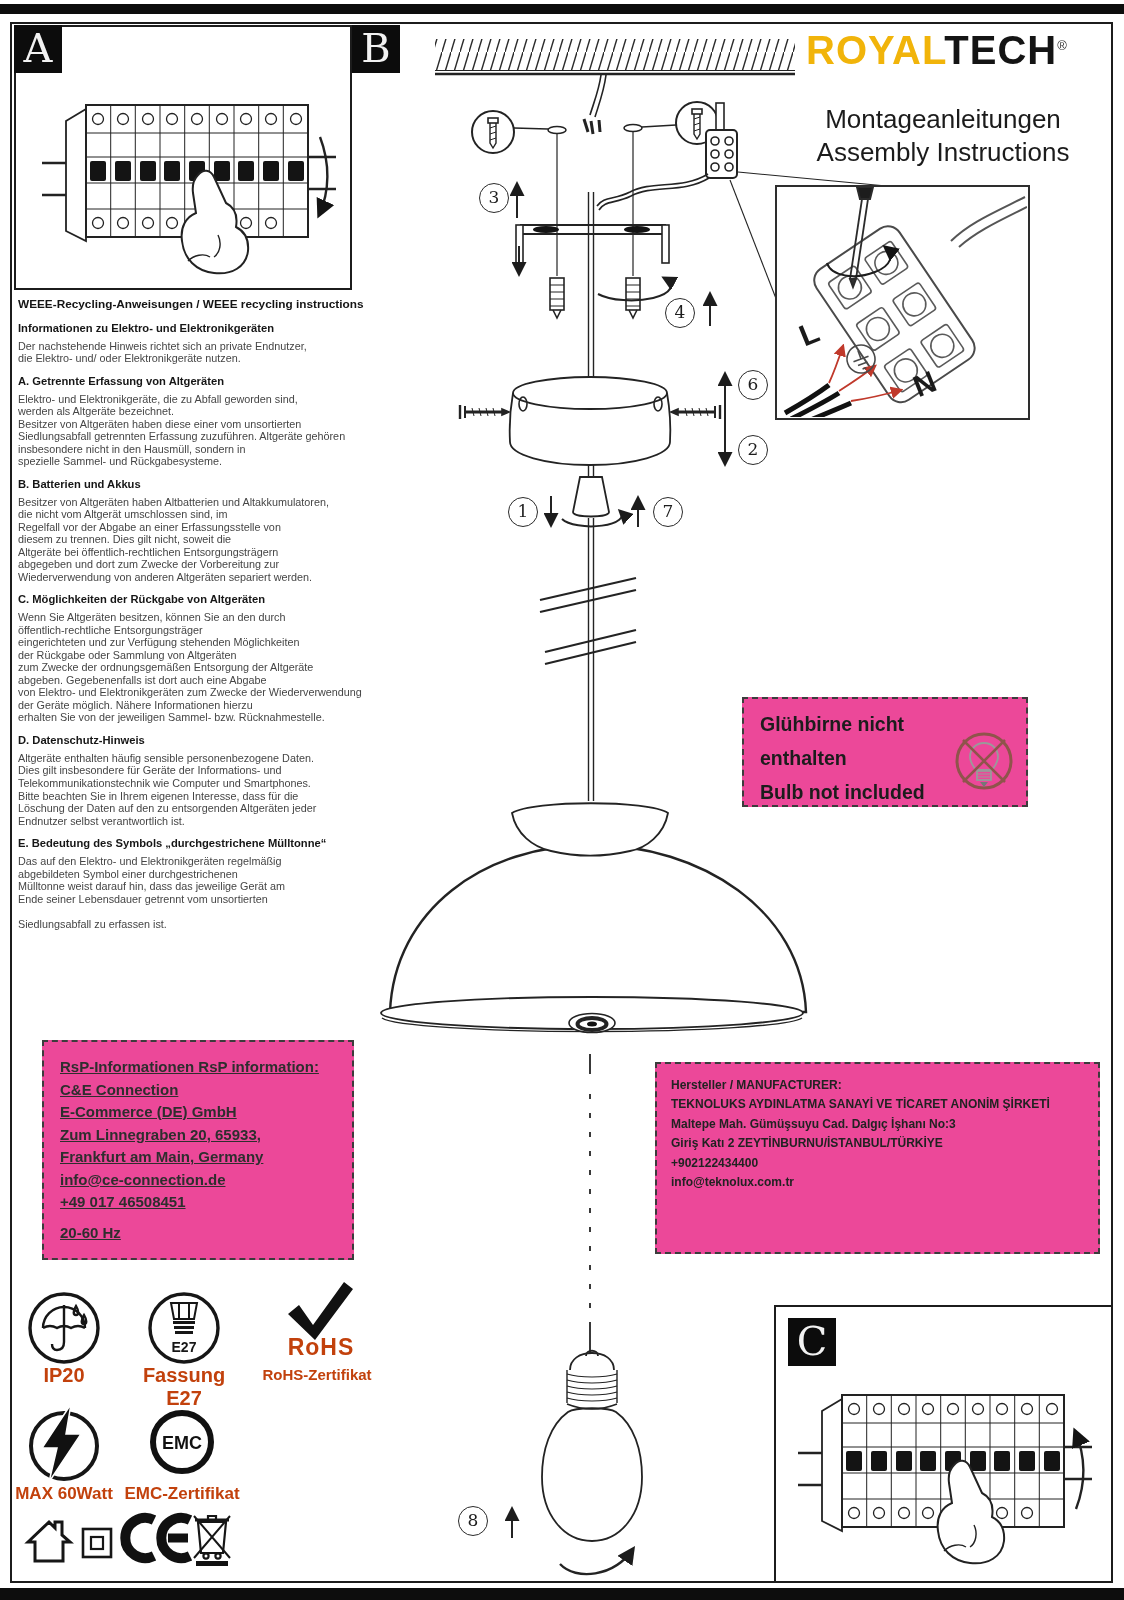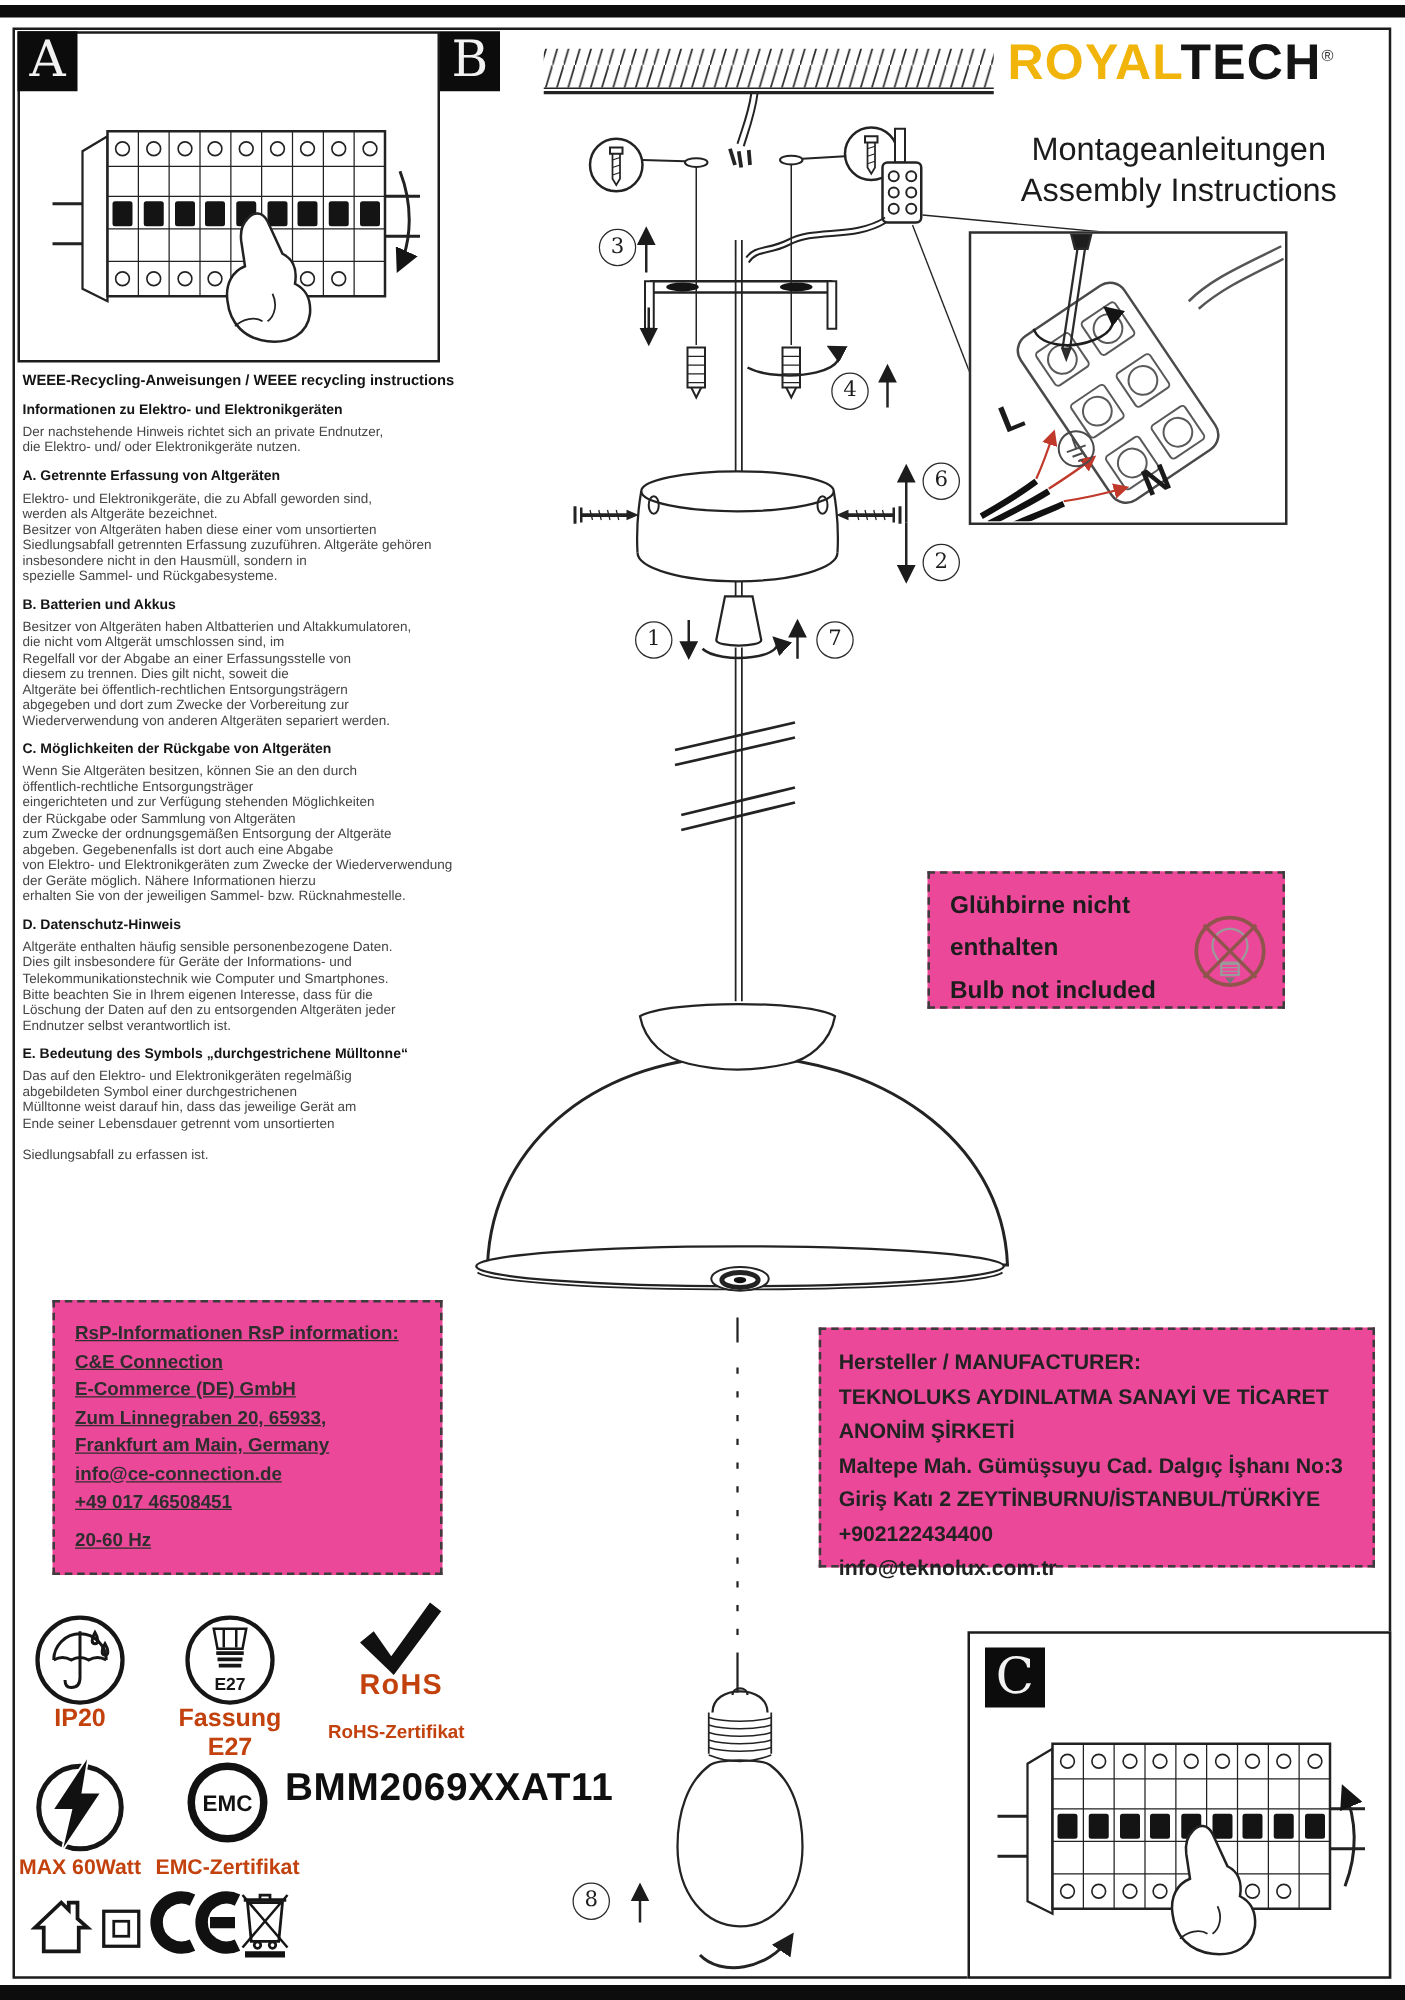--- a/index.html
+++ b/index.html
@@ -13,21 +13,21 @@
   .weee .wt{font-weight:700;color:#141414;font-size:11.8px;margin:0 0 10px 0;}
   .weee h4{font-weight:700;color:#161616;font-size:11.2px;margin:10px 0 5px 0;}
   .weee p{margin:0;white-space:pre-line;}
   .num-badge{width:28px;height:28px;border:1.8px solid #2b2b2b;border-radius:50%;font-family:"DejaVu Serif",serif;font-size:17px;line-height:26px;text-align:center;color:#1d1d1d;background:#fff;}
   .brand{font-weight:800;font-size:40px;letter-spacing:1px;white-space:nowrap;}
   .brand .b1{color:#f1b40a;}
   .brand .b2{color:#141414;}
   .brand sup{font-size:13px;font-weight:400;color:#333;}
   .doc-title{width:310px;text-align:center;font-size:26px;line-height:33px;font-weight:500;color:#1b1b1b;}
   .rsp{font-size:15px;line-height:1.5;font-weight:600;color:#2e2e2e;padding:14px 0 0 16px;}
-  .mfr{font-size:17px;line-height:1.62;font-weight:700;color:#222;padding:12px 0 0 14px;}
+  .mfr{font-size:12px;line-height:1.62;font-weight:700;color:#222;padding:12px 0 0 14px;}
   .cert-label{font-weight:700;color:#c2410c;text-align:center;}
   .bulb-note-line{font-size:19.5px;font-weight:600;color:#1c1c1c;line-height:1.75;}
   .model{font-weight:800;font-size:31px;color:#0f0f0f;letter-spacing:.5px;}
   svg{display:block;}
 </style>
 </head>
 <body>
 
 <div class="page">
 
@@ -424,35 +424,34 @@
       </g>
     </g>
     <text x="38" y="62" text-anchor="middle" font-family="Liberation Sans, sans-serif" font-size="14" font-weight="bold" fill="#161616">E27</text>
   </svg>
   <div class="abs cert-label" style="left:124px;top:1364px;width:120px;font-size:20px;">Fassung E27</div>
 
   <svg class="abs" style="left:282px;top:1280px;" width="76" height="62" viewBox="0 0 76 62">
     <path d="M6,34 L17,25 L31,45 L62,2 L71,9 L33,60 Z" fill="#111"></path>
   </svg>
   <div class="abs cert-label" style="left:276px;top:1334px;width:90px;font-size:23px;letter-spacing:1px;">RoHS</div>
-  <div class="abs cert-label" style="left:254px;top:1366px;width:126px;font-size:15px;margin-top:11px;">RoHS-Zertifikat</div>
+  <div class="abs cert-label" style="left:254px;top:1366px;width:126px;font-size:15px;">RoHS-Zertifikat</div>
 
   <svg class="abs" style="left:25px;top:1402px;" width="78" height="82" viewBox="0 0 78 82">
     <circle cx="39" cy="44" r="33" fill="none" stroke="#161616" stroke-width="4"></circle>
     <path d="M46,2 L17,46 L32,46 L24,80 L56,32 L41,32 Z" fill="#111" stroke="#fff" stroke-width="1.5"></path>
   </svg>
   <div class="abs cert-label" style="left:14px;top:1484px;width:100px;font-size:17px;">MAX 60Watt</div>
 
   <svg class="abs" style="left:148px;top:1408px;" width="68" height="68" viewBox="0 0 68 68">
     <circle cx="34" cy="34" r="29" fill="none" stroke="#111" stroke-width="6"></circle>
     <text x="34" y="41" text-anchor="middle" font-family="Liberation Sans, sans-serif" font-size="18" font-weight="bold" fill="#111">EMC</text>
   </svg>
   <div class="abs cert-label" style="left:122px;top:1484px;width:120px;font-size:17px;">EMC-Zertifikat</div>
 
-  <div class="abs model" style="left:228px;top:1412px;">BMM2069XXAT11</div>
 
   <svg class="abs" style="left:22px;top:1514px;" width="54" height="52" viewBox="0 0 54 52">
     <path d="M6,28 L27,8 L33,14 L33,8 L40,8 L40,21 L48,28 L41,28 L41,47 L13,47 L13,28 Z" fill="none" stroke="#161616" stroke-width="3"></path>
   </svg>
   <svg class="abs" style="left:80px;top:1526px;" width="34" height="34" viewBox="0 0 34 34">
     <rect x="3" y="3" width="28" height="28" fill="none" stroke="#161616" stroke-width="2.6"></rect>
     <rect x="11" y="11" width="12" height="12" fill="none" stroke="#161616" stroke-width="2.2"></rect>
   </svg>
   <svg class="abs" style="left:116px;top:1510px;" width="80" height="56" viewBox="0 0 80 56">
     <g fill="none" stroke="#111" stroke-width="10">

